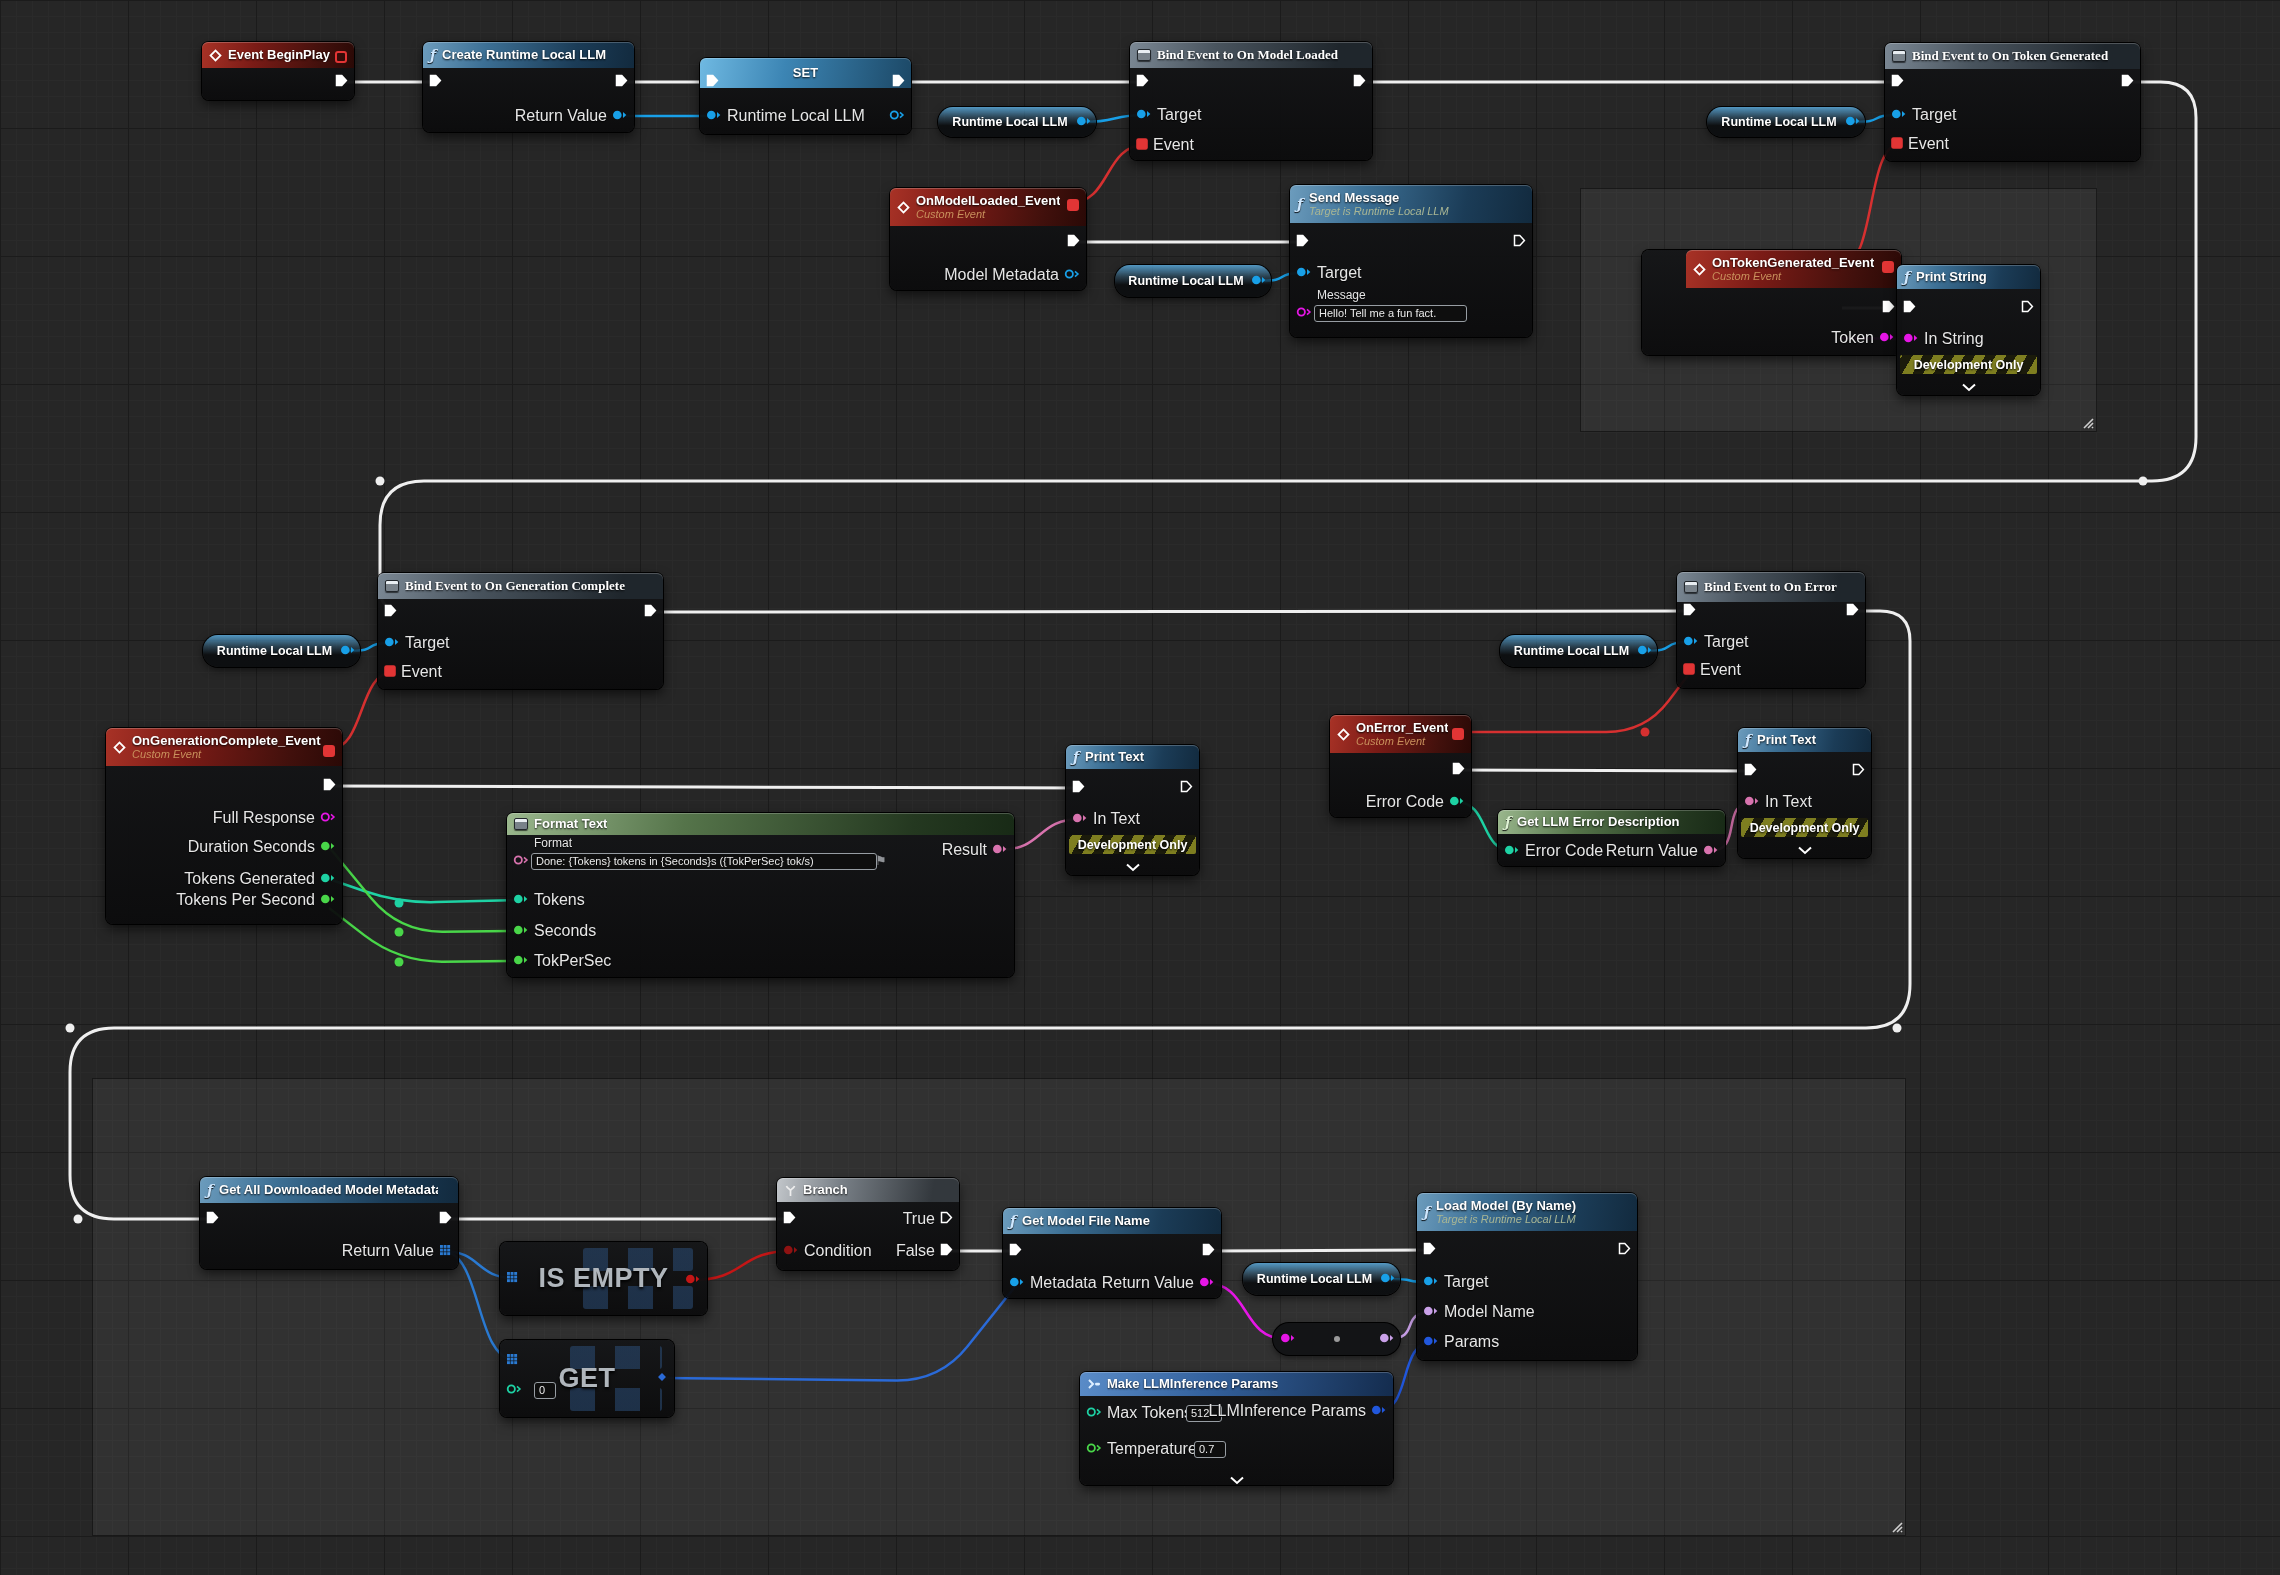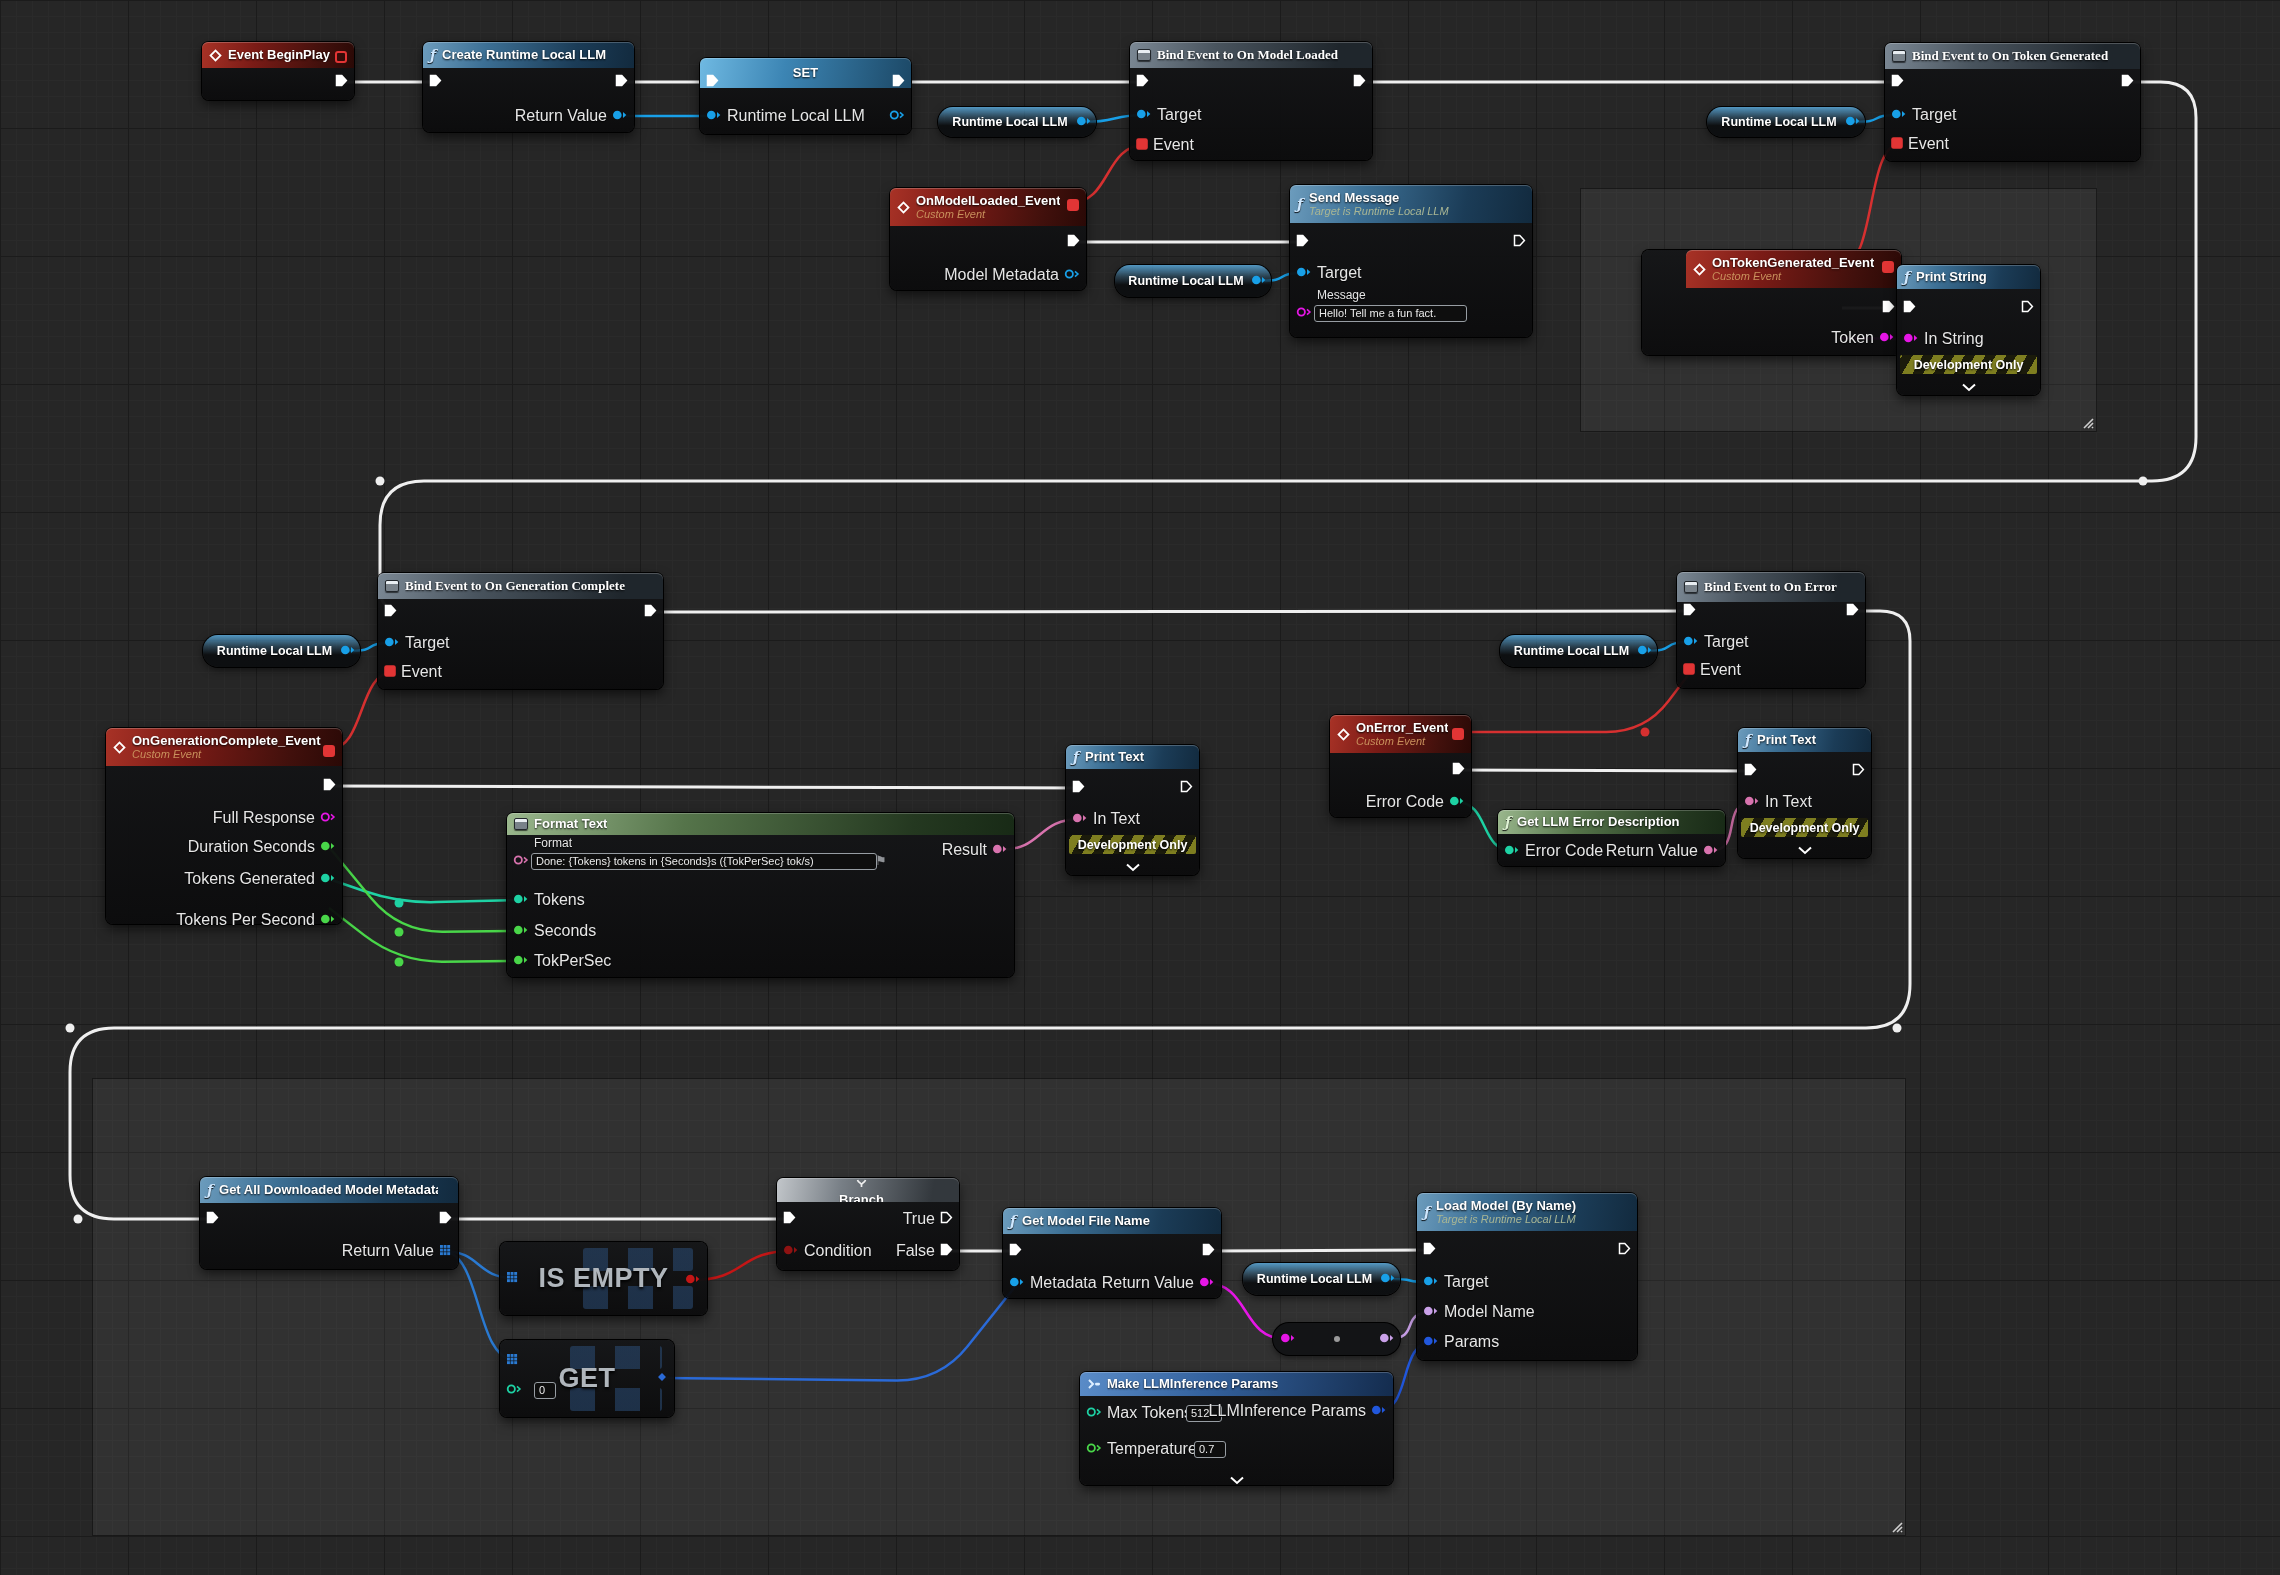--- a/index.html
+++ b/index.html
@@ -23,21 +23,21 @@
   .titles{display:flex;flex-direction:column;line-height:1.12;overflow:hidden;}
   .title{font-size:13px;font-weight:bold;color:#fff;text-shadow:0 1px 2px rgba(0,0,0,.9);white-space:nowrap;}
   .sub{font-size:11px;font-style:italic;white-space:nowrap;}
   .hdr-event{background:linear-gradient(100deg,#a83226 0%,#7a1b16 35%,#41100c 78%,#2a0906 100%);}
   .hdr-event .sub{color:#c8905c;}
   .hdr-fn{background:linear-gradient(100deg,#6c9cbd 0%,#3c6f94 30%,#1b3c57 72%,#122a3e 100%);}
   .hdr-fn .sub,.hdr-make .sub{color:#a9b694;}
   .hdr-set{background:linear-gradient(100deg,#6fb9e2 0%,#3c85b4 40%,#1c4866 100%);}
   .hdr-bind{background:linear-gradient(100deg,#7b8894 0%,#49545e 35%,#1f262c 85%);font-family:Liberation Serif, serif;}
   .hdr-green{background:linear-gradient(100deg,#9ab78d 0%,#55744a 35%,#243820 80%,#182a16 100%);}
-  .hdr-branch{background:linear-gradient(100deg,#c2c6ca 0%,#787f86 35%,#33383d 85%);flex-direction:column;}
+  .hdr-branch{background:linear-gradient(100deg,#c2c6ca 0%,#787f86 35%,#33383d 85%);}
   .hdr-make{background:linear-gradient(100deg,#5a8cc8 0%,#34629e 40%,#142c4e 100%);}
   .node-set .hdr{justify-content:center;padding:0 7px;}
   .ficon{font-family:"DejaVu Serif",serif;font-style:italic;font-weight:bold;font-size:14px;color:#cfe8ff;text-shadow:0 1px 1px #000;}
   .hdr-green .ficon{color:#dff3d4;}
   .wicon{display:inline-block;width:12px;height:10px;border-radius:2px;border:1px solid #22272c;
     background:linear-gradient(180deg,#e9eef2 0 3px,#79828a 3px);box-shadow:0 1px 1px rgba(0,0,0,.6);}
   .pin{position:absolute;display:flex;align-items:center;height:16px;gap:5px;z-index:3;}
   .pin.L{left:6px;}
   .pin.R{right:6px;flex-direction:row-reverse;}
   .plabel{font-size:16px;color:#e6e6e6;text-shadow:0 1px 1px #000;white-space:nowrap;}
@@ -521,21 +521,21 @@
             </svg></span>
           <span class="plabel">Duration Seconds</span>
         </div>
         <div class="pin R" style="top:143px">
       <span><svg width="16" height="12" viewBox="0 0 16 12">
               <circle cx="5.3" cy="6" r="4.3" fill="#1ed2a4"></circle>
               <path d="M11 3.1 14.3 6 11 8.9Z" fill="#1ed2a4"></path>
             </svg></span>
           <span class="plabel">Tokens Generated</span>
         </div>
-        <div class="pin R" style="top:184px">
+        <div class="pin R" style="top:164px">
       <span><svg width="16" height="12" viewBox="0 0 16 12">
               <circle cx="5.3" cy="6" r="4.3" fill="#49d649"></circle>
               <path d="M11 3.1 14.3 6 11 8.9Z" fill="#49d649"></path>
             </svg></span>
           <span class="plabel">Tokens Per Second</span>
         </div>
       </div>
       <div class="node" style="left: 507px; top: 813px; width: 507px; height: 164px;">
         <div class="hdr hdr-green" style="height:22px">
           <span class="wicon"></span>

